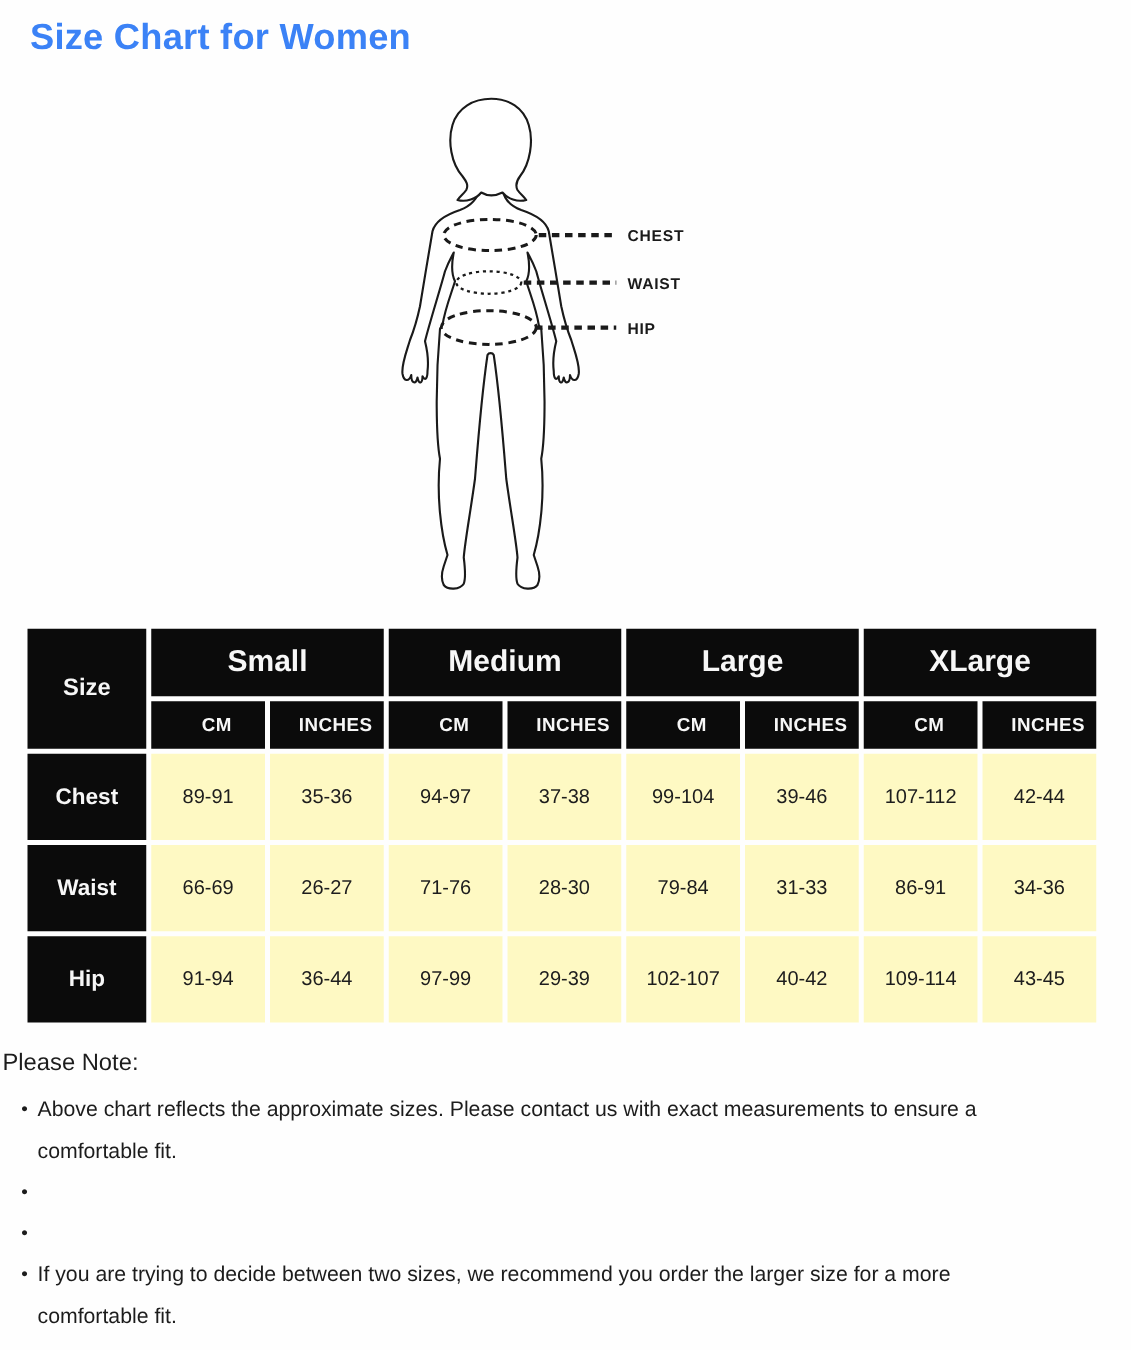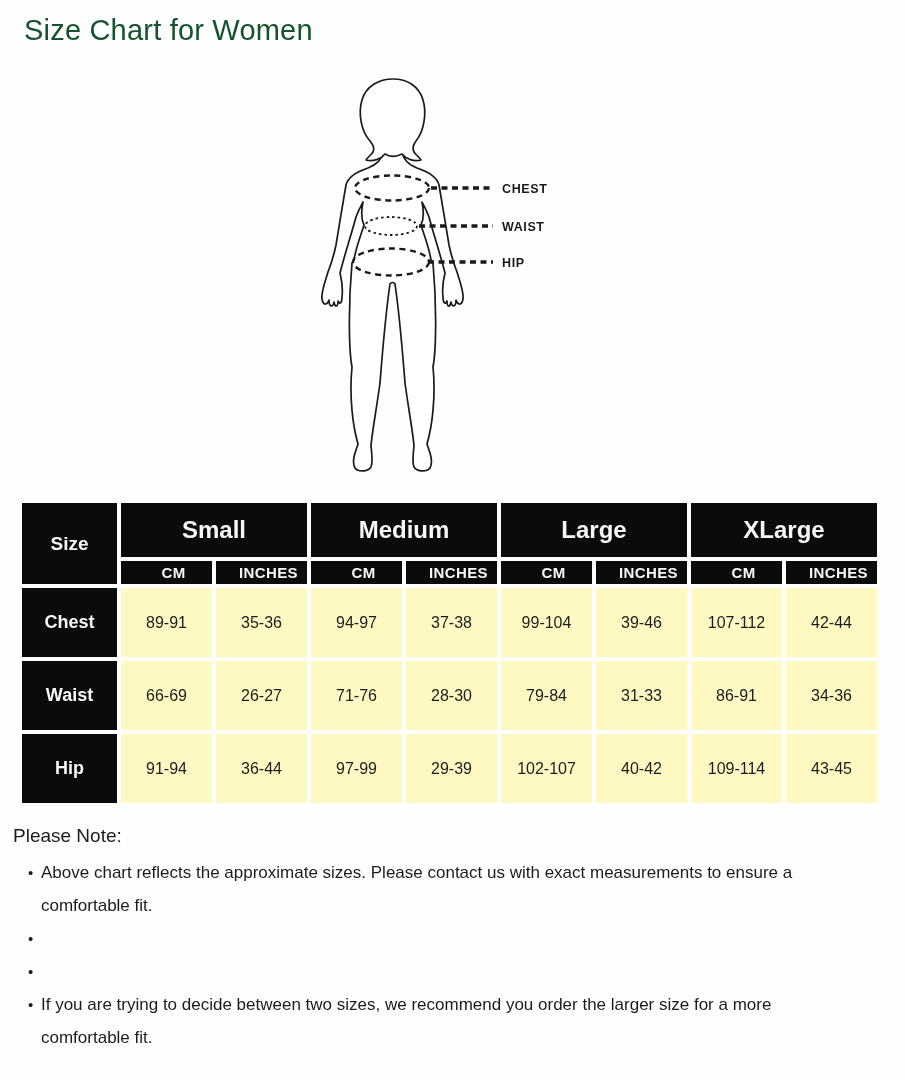--- a/index.html
+++ b/index.html
@@ -8,22 +8,22 @@
     background: #fefefe;
     font-family: "Liberation Sans", sans-serif;
     color: #1c1c1c;
     overflow: hidden;
   }
   .page { width: 905px; height: 1080px; position: relative; }
 
   h1.page-title {
     margin: 14px 0 4px 24px;
     font-size: 29px;
-    font-weight: normal;
-    color: #14532d;
+    font-weight: bold;
+    color: #3b82f6;
     letter-spacing: 0.2px;
   }
 
   .figure-wrap {
     margin: 20px 0 0 306px;
     width: 310px;
     height: 420px;
   }
   .figure-wrap svg { display: block; }
   .fig-label {
@@ -45,31 +45,31 @@
     vertical-align: middle;
     overflow: hidden;
   }
   td.hdr {
     background: #0b0b0b;
     color: #f7f7f7;
     font-weight: bold;
   }
   td.corner      { width: 95px; font-size: 19px; }
   td.group-hdr   { height: 54px; font-size: 24px; }
-  td.unit-hdr    { width: 91px; height: 23px; font-size: 15px; letter-spacing: 0.4px; padding-left: 14px; }
+  td.unit-hdr    { width: 91px; height: 38px; font-size: 15px; letter-spacing: 0.4px; padding-left: 14px; }
   td.row-label   { height: 69px; font-size: 18px; }
   td.cell {
     background: #fef9c3;
     color: #1d1d1d;
     width: 91px;
     height: 69px;
     font-size: 16px;
   }
 
-  .notes { margin: 18px 0 0 13px; }
+  .notes { margin: 18px 0 0 2px; }
   .notes-heading { font-size: 19px; font-weight: normal; color: #1c1c1c; }
   ul.notes-list { list-style: none; margin-top: 9px; }
   ul.notes-list li {
     display: flex;
     align-items: flex-start;
     padding-left: 15px;
     font-size: 17px;
     line-height: 33px;
     color: #1c1c1c;
   }

